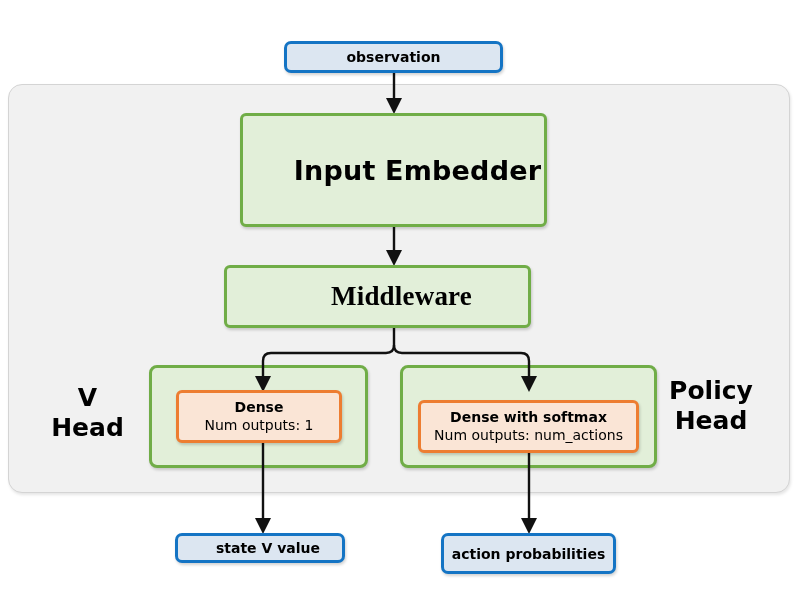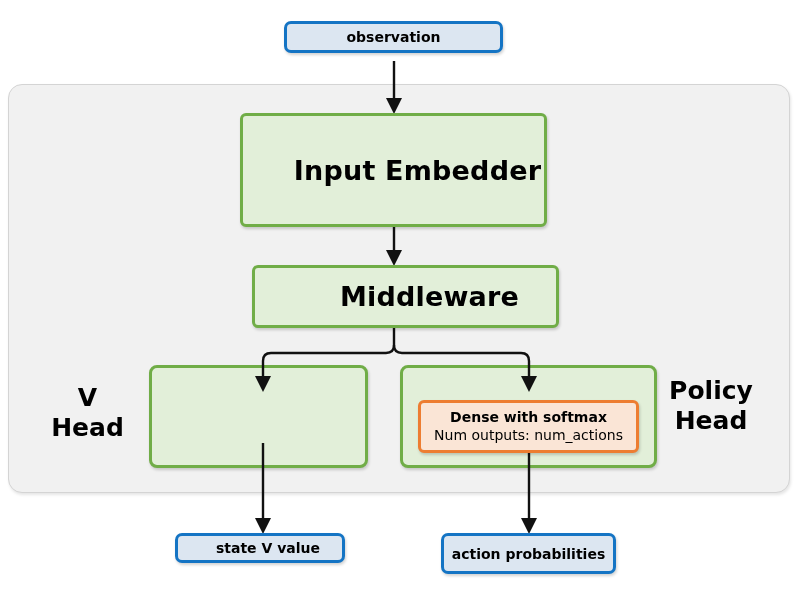--- a/index.html
+++ b/index.html
@@ -76,23 +76,23 @@
     position: absolute;
     text-align: center;
     font-weight: bold;
     font-size: 25px;
     line-height: 1.18;
     color: #000000;
     white-space: pre-line;
   }
 
   
-  #observation-box   { left: 284px; top: 21px;  width: 219px; height: 32px; }
+  #observation-box   { left: 284px; top: 41px;  width: 219px; height: 32px; }
   #input-embedder    { left: 240px; top: 113px; width: 307px; height: 114px; }
-  #middleware        { left: 252px; top: 265px; width: 307px; height: 63px; }
+  #middleware        { left: 224px; top: 265px; width: 307px; height: 63px; font-family: Liberation Serif, serif; }
 
   #v-head-group      { left: 149px; top: 365px; width: 219px; height: 103px; }
   #policy-head-group { left: 400px; top: 365px; width: 257px; height: 103px; }
 
   #dense-box         { left: 176px; top: 390px; width: 166px; height: 53px; }
   #dense-softmax-box { left: 418px; top: 400px; width: 221px; height: 53px; }
 
   #v-head-label      { left: 35px;  top: 383px; width: 105px; }
   #policy-head-label { left: 648px; top: 376px; width: 126px; }
 
@@ -144,20 +144,24 @@
   </div>
 
   <div class="node node-green node-green-big" id="input-embedder">
     <span>Input Embedder</span>
   </div>
 
   <div class="node node-green node-green-big" id="middleware">
     <span>Middleware</span>
   </div>
 
+  <div class="node node-orange" id="dense-box">
+    <span class="orange-title">Dense</span>
+    <span class="orange-sub">Num outputs: 1</span>
+  </div>
 
   <div class="node node-orange" id="dense-softmax-box">
     <span class="orange-title">Dense with softmax</span>
     <span class="orange-sub">Num outputs: num_actions</span>
   </div>
 
   <div class="head-label" id="v-head-label">V
 Head</div>
 
   <div class="head-label" id="policy-head-label">Policy

